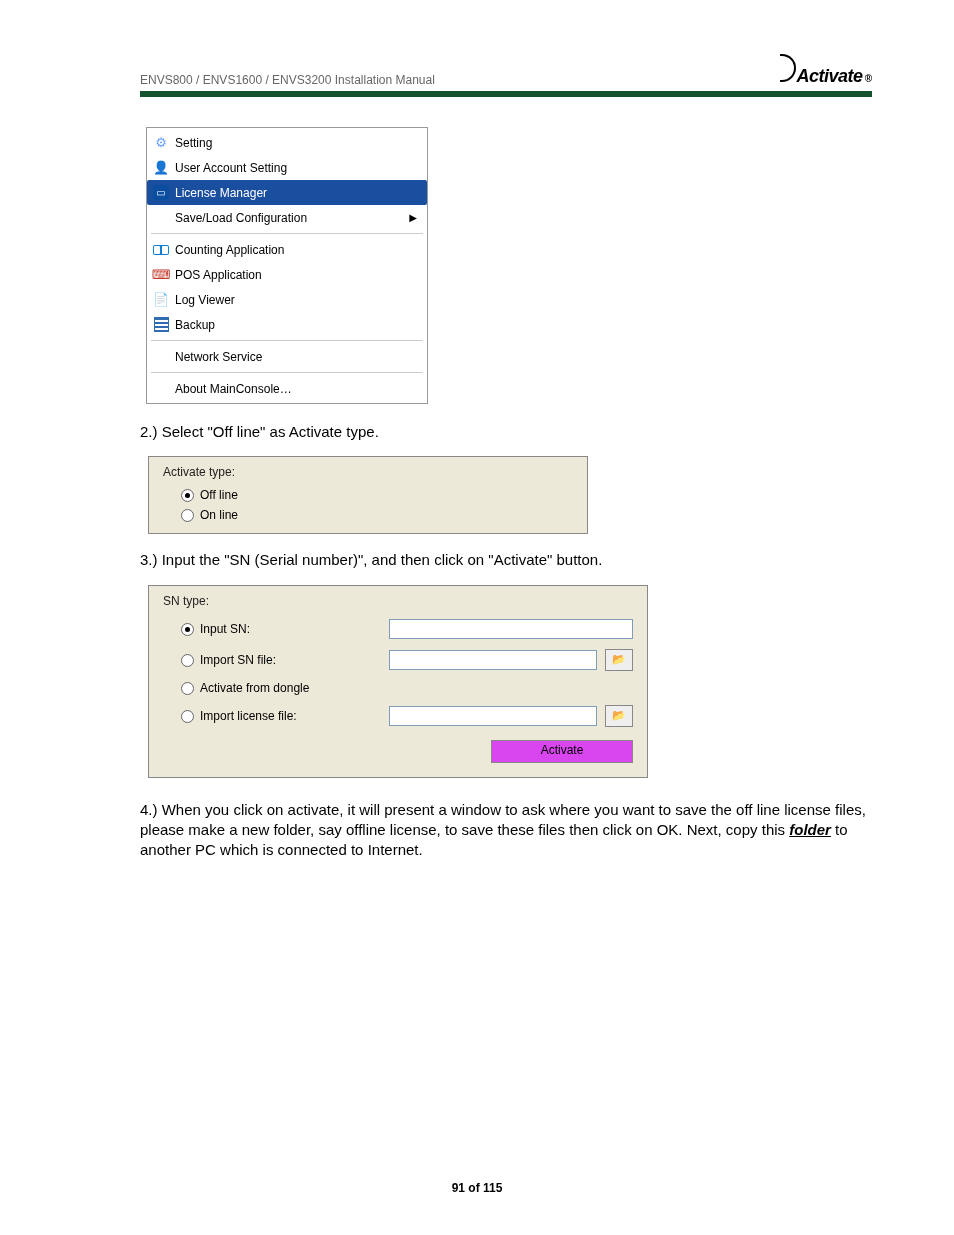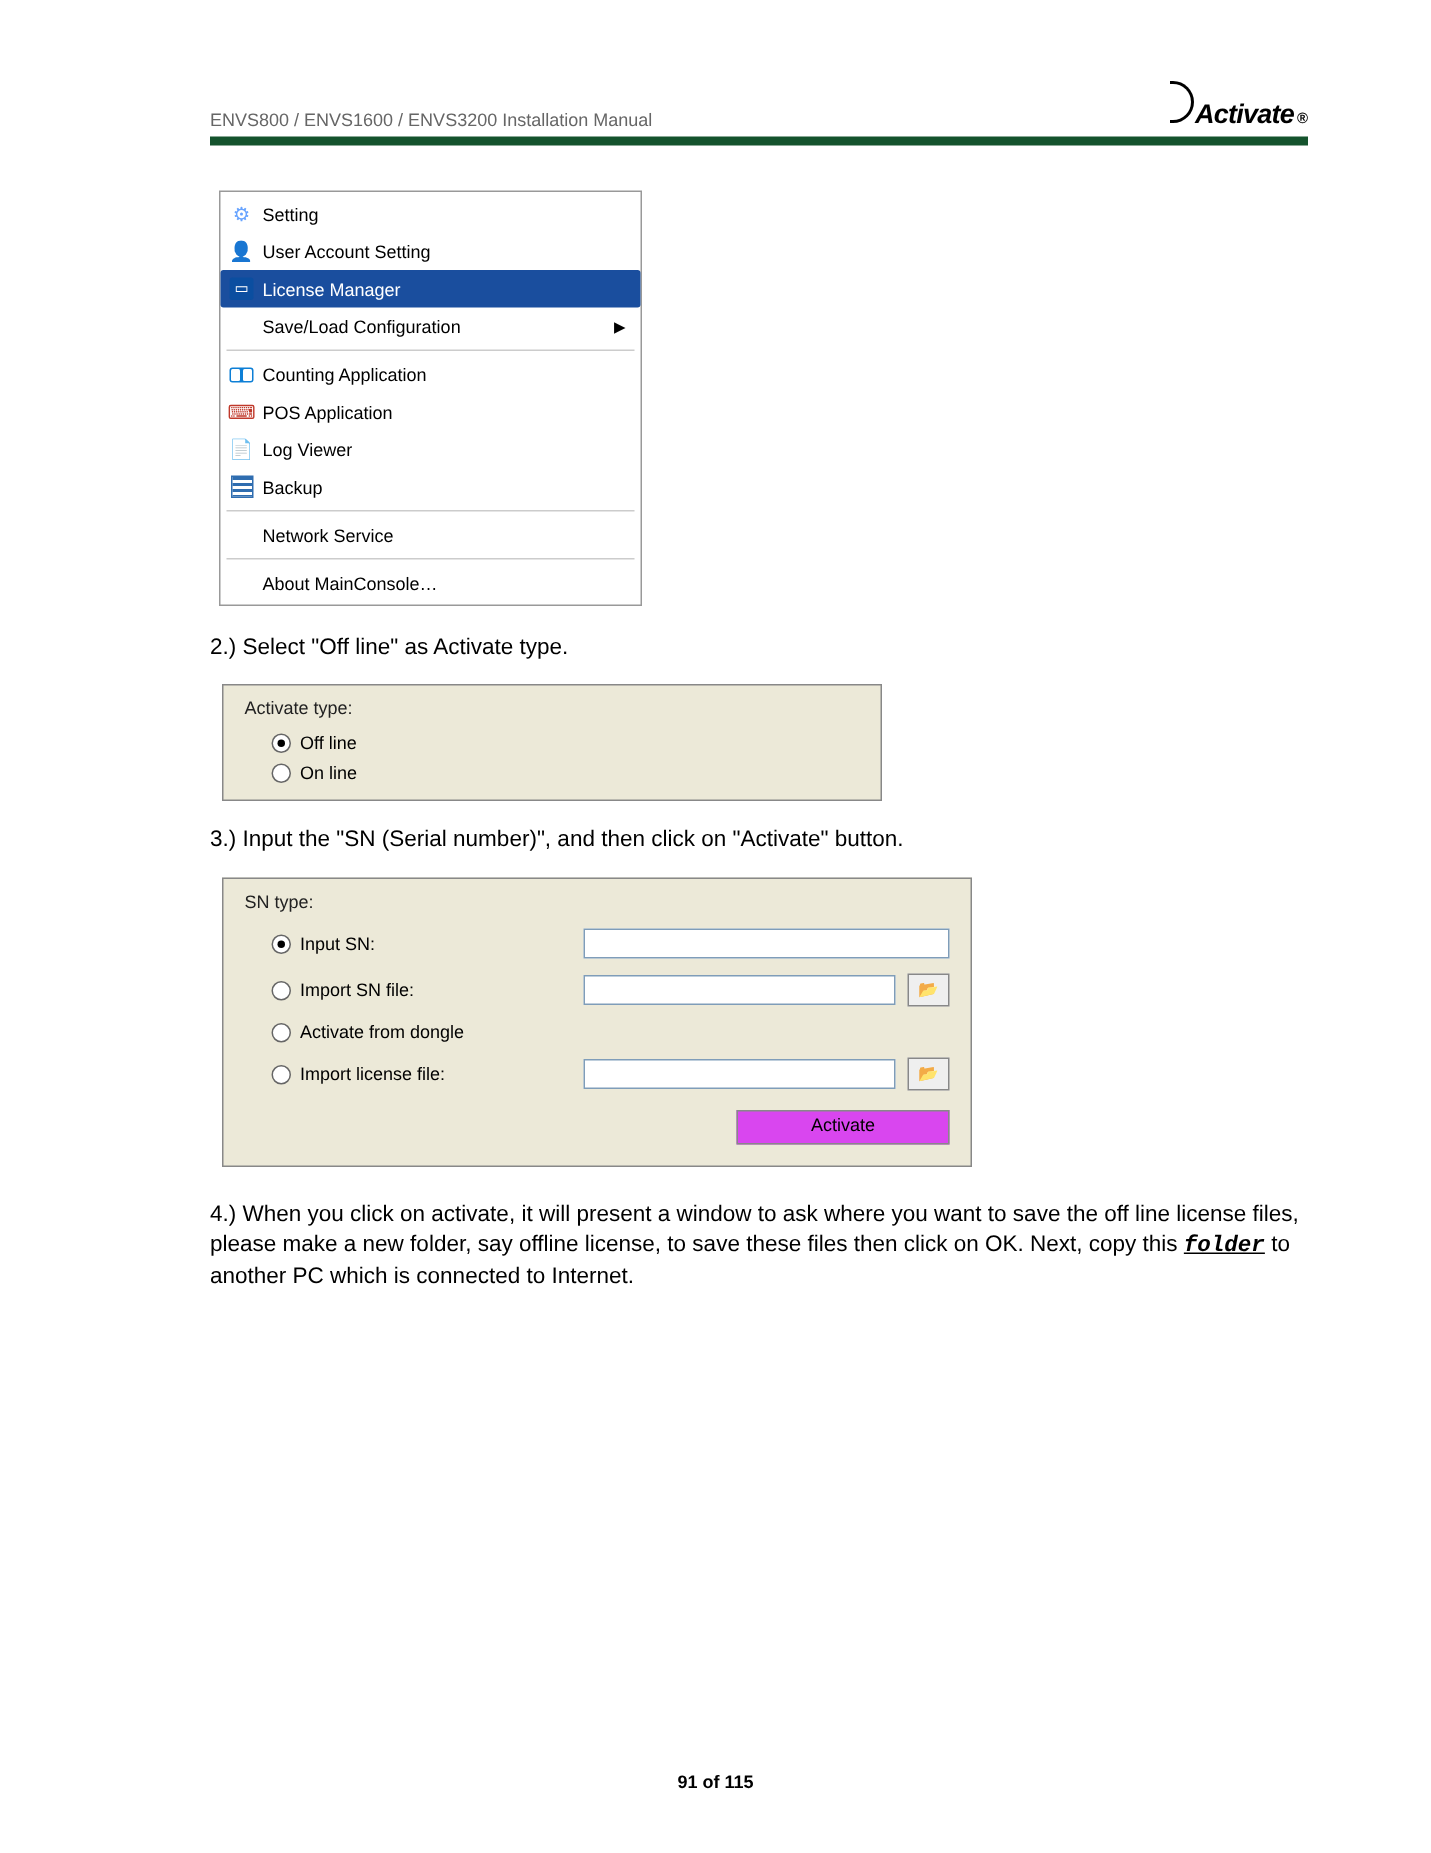--- a/index.html
+++ b/index.html
@@ -201,21 +201,21 @@
   .pg-num {
     position:absolute;
     bottom: 40px;
     left: 0;
     width: 100%;
     text-align:center;
     font-size:12px;
     font-weight:bold;
     margin-top:36px;
   }
-  u.emph { font-weight:bold; font-style:italic;font-family:Liberation Mono, monospace; }
+  u.emph { font-weight:bold; font-style:italic; }
 </style>
 </head>
 <body>
 
 <div class="page">
 
   <div class="header">
     <div class="hdr-left">ENVS800 / ENVS1600 / ENVS3200 Installation Manual</div>
     <div class="logo">
       <span class="logo-arc"></span>

